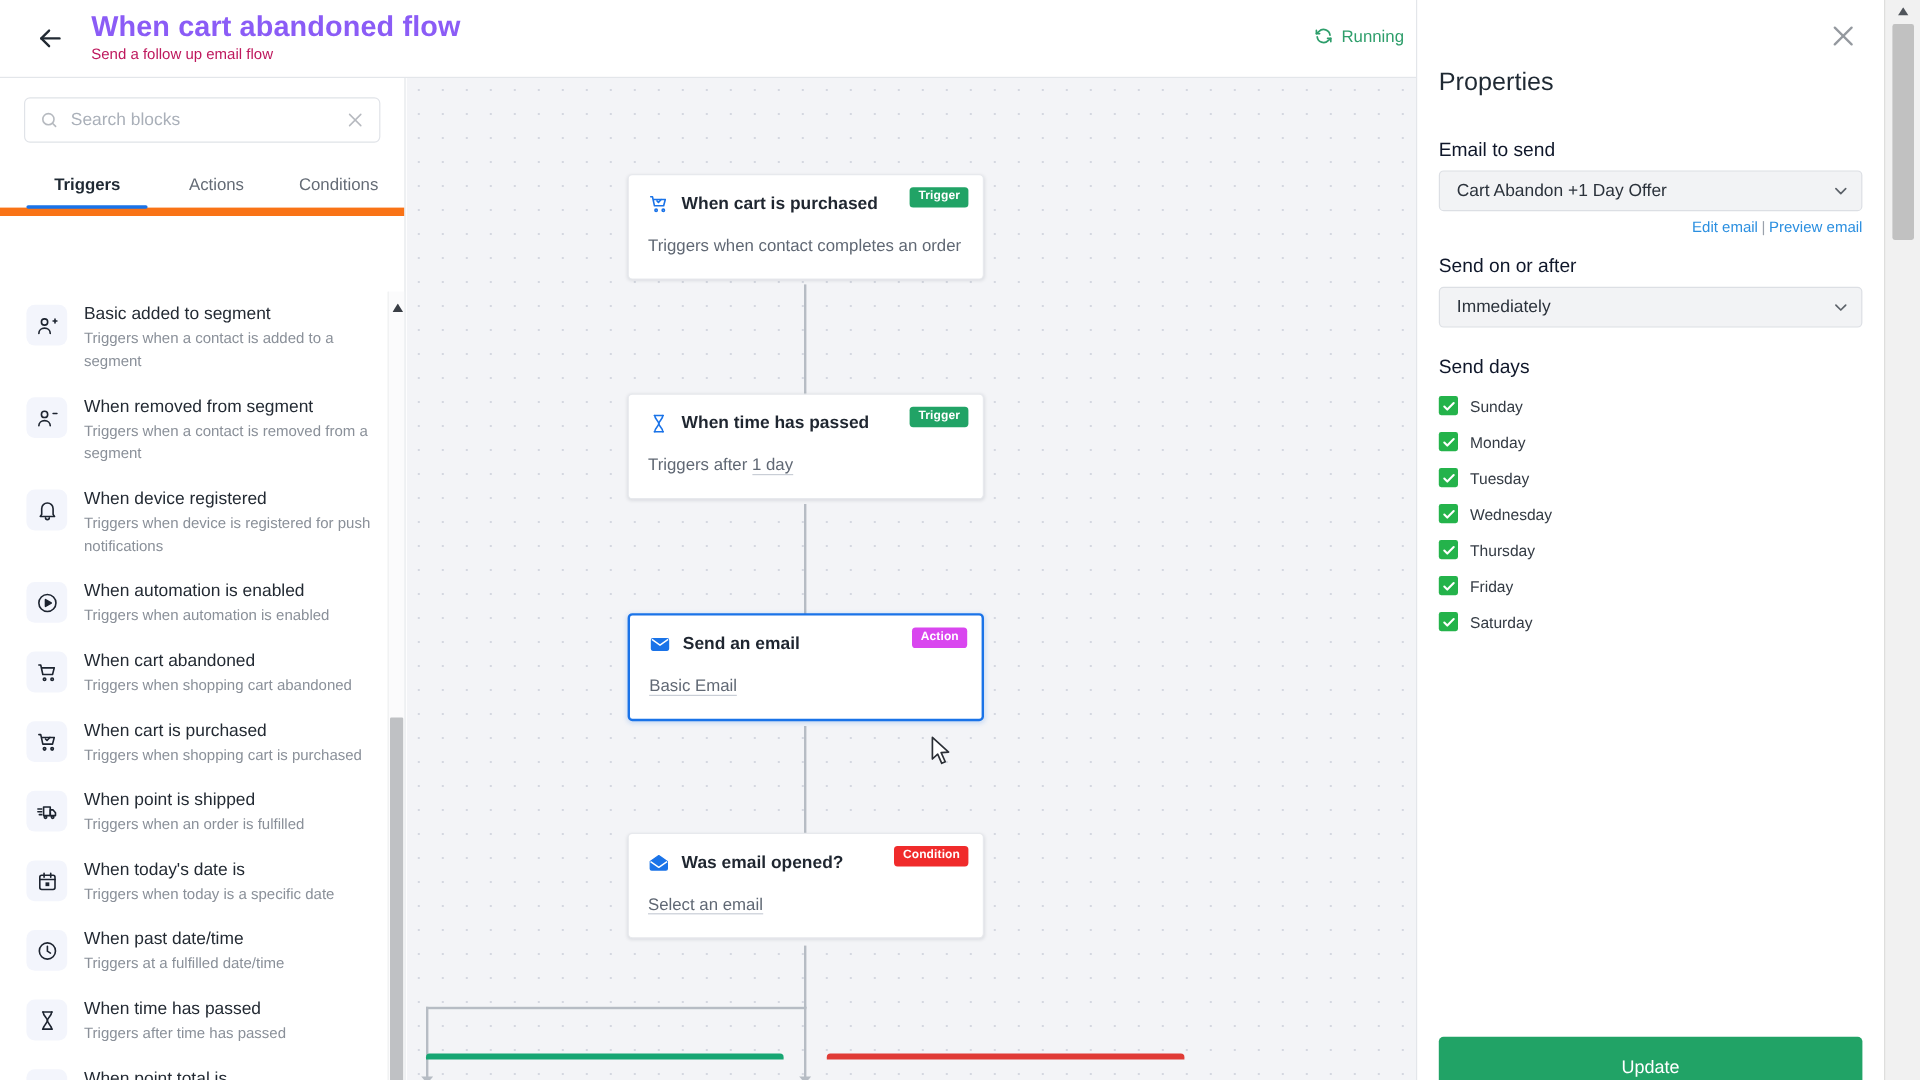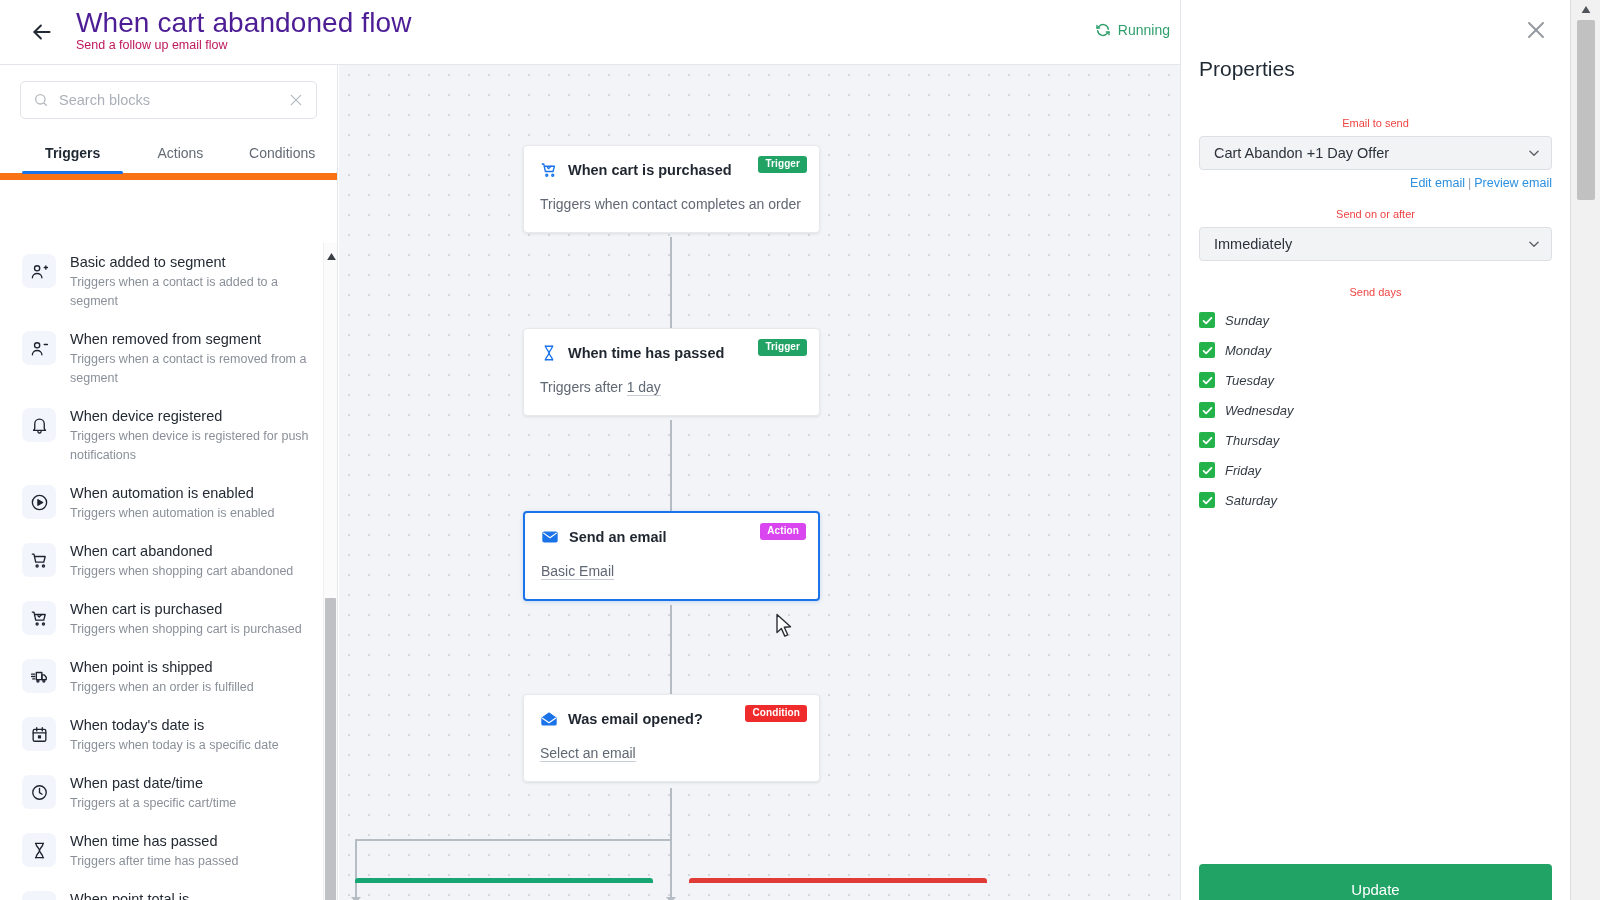--- a/index.html
+++ b/index.html
@@ -19,21 +19,21 @@
     display: flex; align-items: center;
   }
   .back-btn {
     width: 44px; height: 44px; margin-left: 20px;
     display: flex; align-items: center; justify-content: center;
     cursor: pointer; border-radius: 4px;
   }
   .back-btn svg { display: block; }
   .header-titles { margin-left: 12px; }
   .header-title {
-    font-size: 28px; color: #4c1d95; font-weight: 400; line-height: 26px;
+    font-size: 24px; color: #8b5cf6; font-weight: 700; line-height: 26px;
     letter-spacing: .1px;
   }
   .header-sub {
     font-size: 12.5px; color: #be185d; line-height: 17px; margin-top: 1px;
   }
   .status {
     position: absolute; right: 430px; top: 22px;
     display: flex; align-items: center; gap: 7px;
     font-size: 14px; color: #2e9e6b;
   }
@@ -169,35 +169,35 @@
   .props-close {
     position: absolute; right: 22px; top: 18px; width: 24px; height: 24px;
     cursor: pointer; opacity: .65;
   }
   .props-title {
     position: absolute; left: 18px; top: 57px;
     font-size: 21px; color: #1f2933;
   }
   .props-body { position: absolute; left: 18px; top: 105px; right: 18px; }
   .field-label {
-    font-size: 11px; color: #ef4444; margin-top: 12px; margin-bottom: 7px; text-align: center;
+    font-size: 16px; color: #0f172a; margin-top: 12px; margin-bottom: 7px;
   }
   .select {
     height: 34px; border: 1px solid #dcdfe4; border-radius: 4px;
     background: #f2f3f5; display: flex; align-items: center;
     padding: 0 10px 0 14px; font-size: 14.5px; color: #2b323b;
     cursor: pointer; position: relative;
   }
   .select .chev { margin-left: auto; width: 14px; height: 14px; opacity: .75; }
   .links {
     text-align: right; font-size: 12.5px; margin-top: 6px; color: #2b8fe0;
   }
   .links a { color: #2b8fe0; text-decoration: none; cursor: pointer; }
   .links .sep { color: #9aa1ab; margin: 0 3px; }
-  .days { margin-top: 0; font-style: italic; }
+  .days { margin-top: 0; }
   .day-row {
     display: flex; align-items: center; height: 30px; cursor: pointer;
   }
   .chk {
     width: 16px; height: 16px; border-radius: 2px; background: #24b34b;
     display: flex; align-items: center; justify-content: center;
     flex: 0 0 16px;
   }
   .day-label { font-size: 13px; color: #343b44; margin-left: 10px; }
   .update-btn {
@@ -388,21 +388,21 @@
 
       <div class="block-item">
         <div class="block-ico">
           <svg width="19" height="19" viewBox="0 0 24 24" fill="none" stroke="#1d2430" stroke-width="1.7" stroke-linecap="round" stroke-linejoin="round">
             <circle cx="12" cy="12" r="8.5"></circle>
               <path d="M12 7v5.2l3.2 2"></path>
           </svg>
         </div>
         <div class="block-txt">
           <div class="block-title">When past date/time</div>
-          <div class="block-desc">Triggers at a specific cart/time</div>
+          <div class="block-desc">Triggers at a fulfilled date/time</div>
         </div>
       </div>
 
       <div class="block-item">
         <div class="block-ico">
           <svg width="19" height="19" viewBox="0 0 24 24" fill="none" stroke="#1d2430" stroke-width="1.7" stroke-linecap="round" stroke-linejoin="round">
             <path d="M7 3h10M7 21h10"></path>
             <path d="M7.5 3c0 4 4.5 6 4.5 9s-4.5 5-4.5 9"></path>
             <path d="M16.5 3c0 4-4.5 6-4.5 9s4.5 5 4.5 9"></path>
           </svg>

